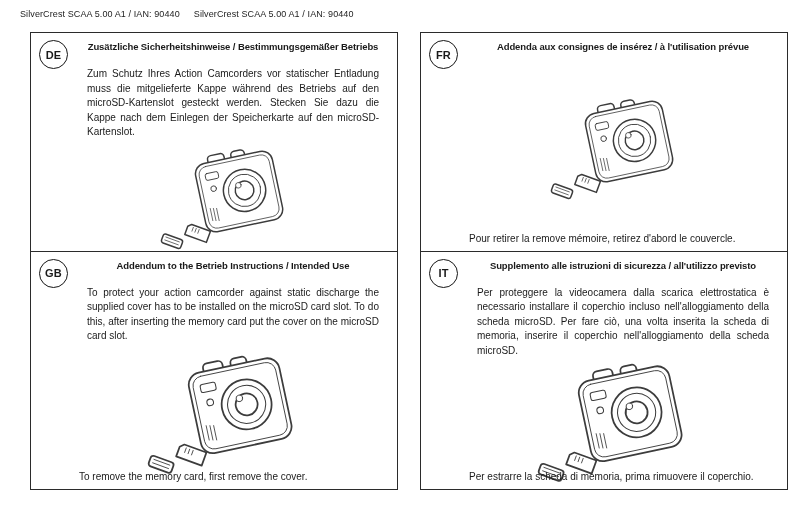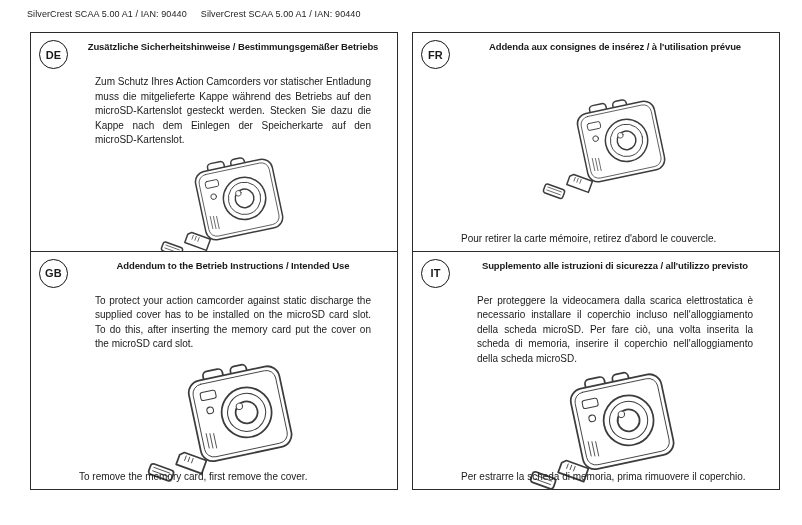--- a/index.html
+++ b/index.html
@@ -8,38 +8,38 @@
     width: 802px;
     height: 525px;
     background: #ffffff;
     font-family: "Liberation Sans", sans-serif;
     color: #1a1a1a;
     overflow: hidden;
   }
   .doc-header {
     position: absolute;
     top: 9px;
-    left: 27px;
+    left: 20px;
     font-size: 9px;
     letter-spacing: 0.1px;
     color: #222;
     display: flex;
     gap: 14px;
     white-space: nowrap;
   }
   .grid {
     position: absolute;
     left: 30px;
     top: 32px;
     width: 750px;
     height: 458px;
     display: grid;
     grid-template-columns: 368px 368px;
     grid-template-rows: 220px 238px;
-    column-gap: 14px;
+    column-gap: 22px;
   }
   .box {
     border: 1.5px solid #2b2b2b;
     box-sizing: border-box;
     position: relative;
     display: flex;
     flex-direction: column;
     padding: 7px 10px 7px 48px;
     background: #fff;
   }
@@ -62,21 +62,21 @@
   }
   .title {
     margin: 1px 0 7px 0;
     font-size: 9.5px;
     letter-spacing: -0.1px;
     font-weight: bold;
     text-align: center;
     white-space: nowrap;
   }
   .body-text {
-    margin: 16px;
+    margin: 8px;
     font-size: 10px;
     line-height: 14.6px;
     text-align: justify;
   }
   .figure {
     flex: 1;
     display: flex;
     align-items: center;
     justify-content: center;
     min-height: 0;
@@ -153,21 +153,21 @@
     <section class="box">
       <div class="badge">
         <span>FR</span>
       </div>
       <h2 class="title">Addenda aux consignes de insérez / à l'utilisation prévue</h2>
       <div class="figure">
         <svg viewBox="0 0 230 180">
             <use href="#cam"></use>
           </svg>
       </div>
-      <p class="foot-text">Pour retirer la carte mémoire, retirez d'abord le couvercle.</p>
+      <p class="foot-text">Pour retirer la remove mémoire, retirez d'abord le couvercle.</p>
     </section>
 
     <section class="box row2">
       <div class="badge">
         <span>GB</span>
       </div>
       <h2 class="title">Addendum to the Betrieb Instructions / Intended Use</h2>
       <p class="body-text">To protect your action camcorder against static discharge the supplied cover has to be installed on the microSD card slot. To do this, after inserting the memory card put the cover on the microSD card slot.</p>
       <div class="figure">
         <svg viewBox="0 0 230 180">

